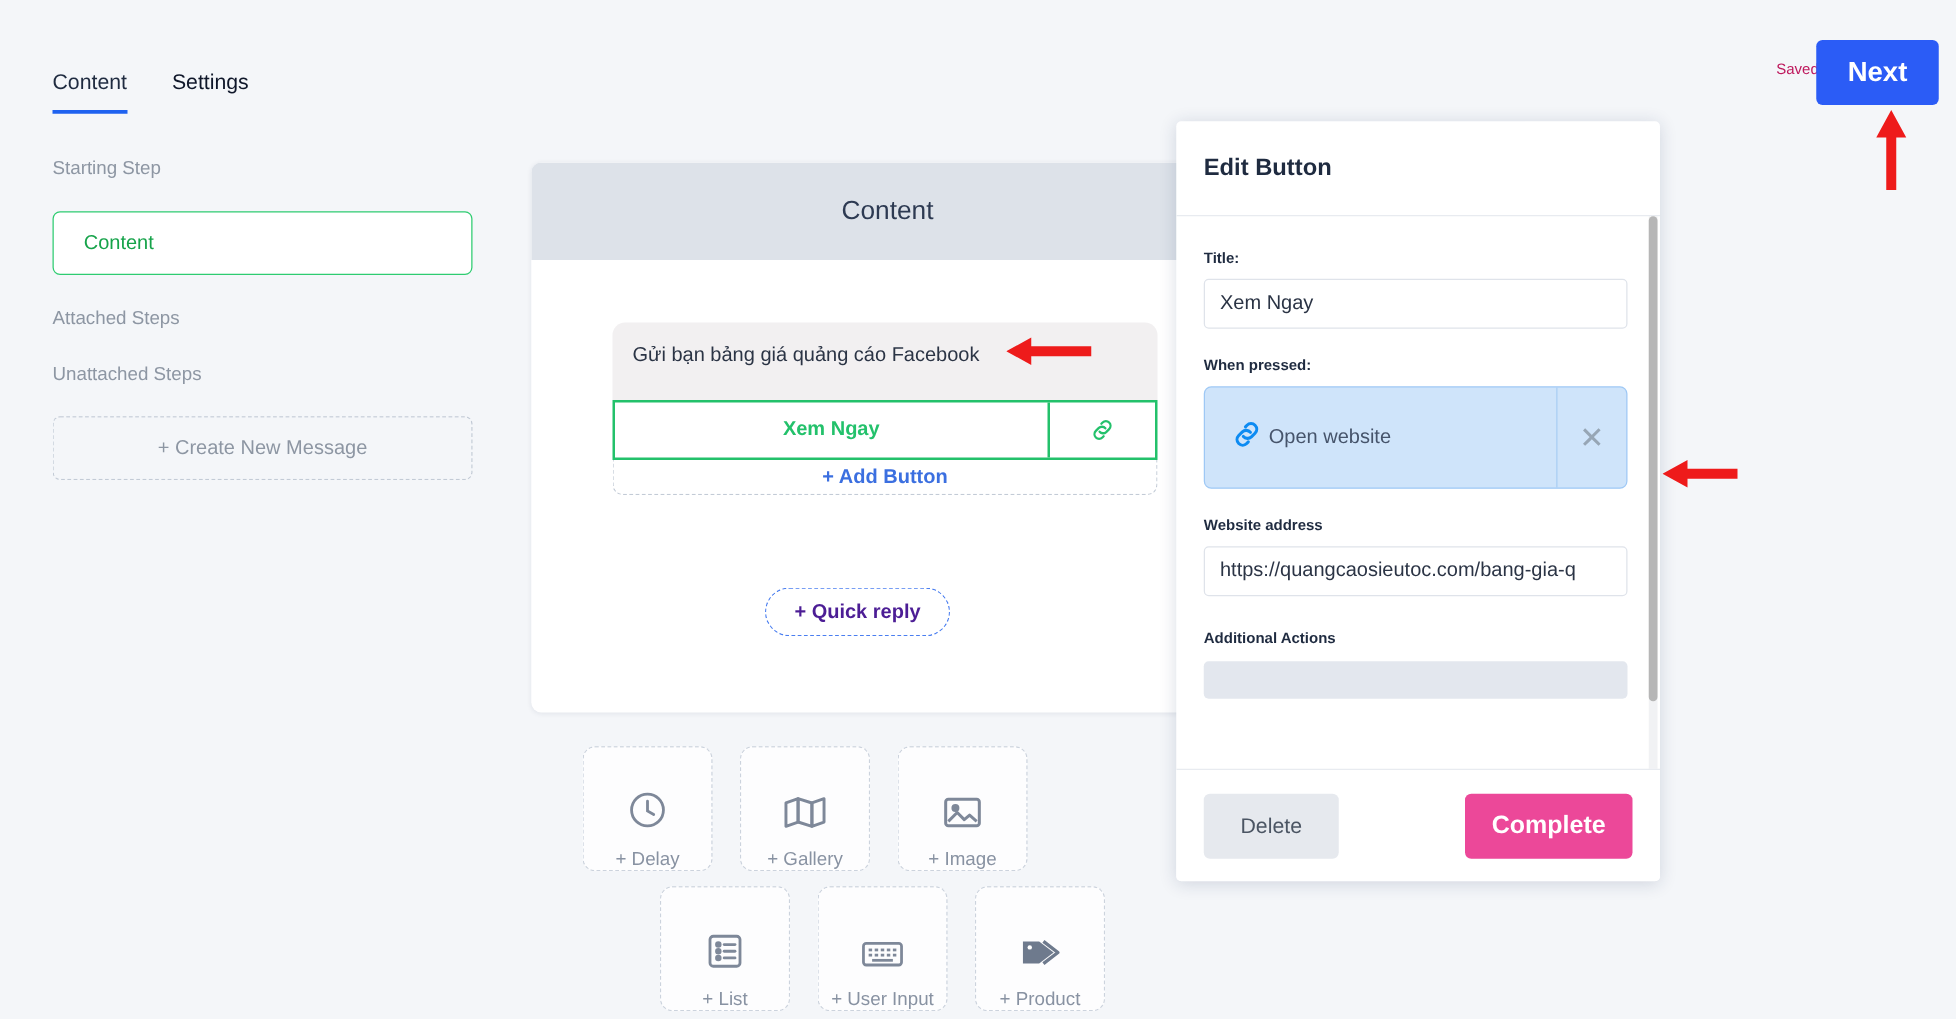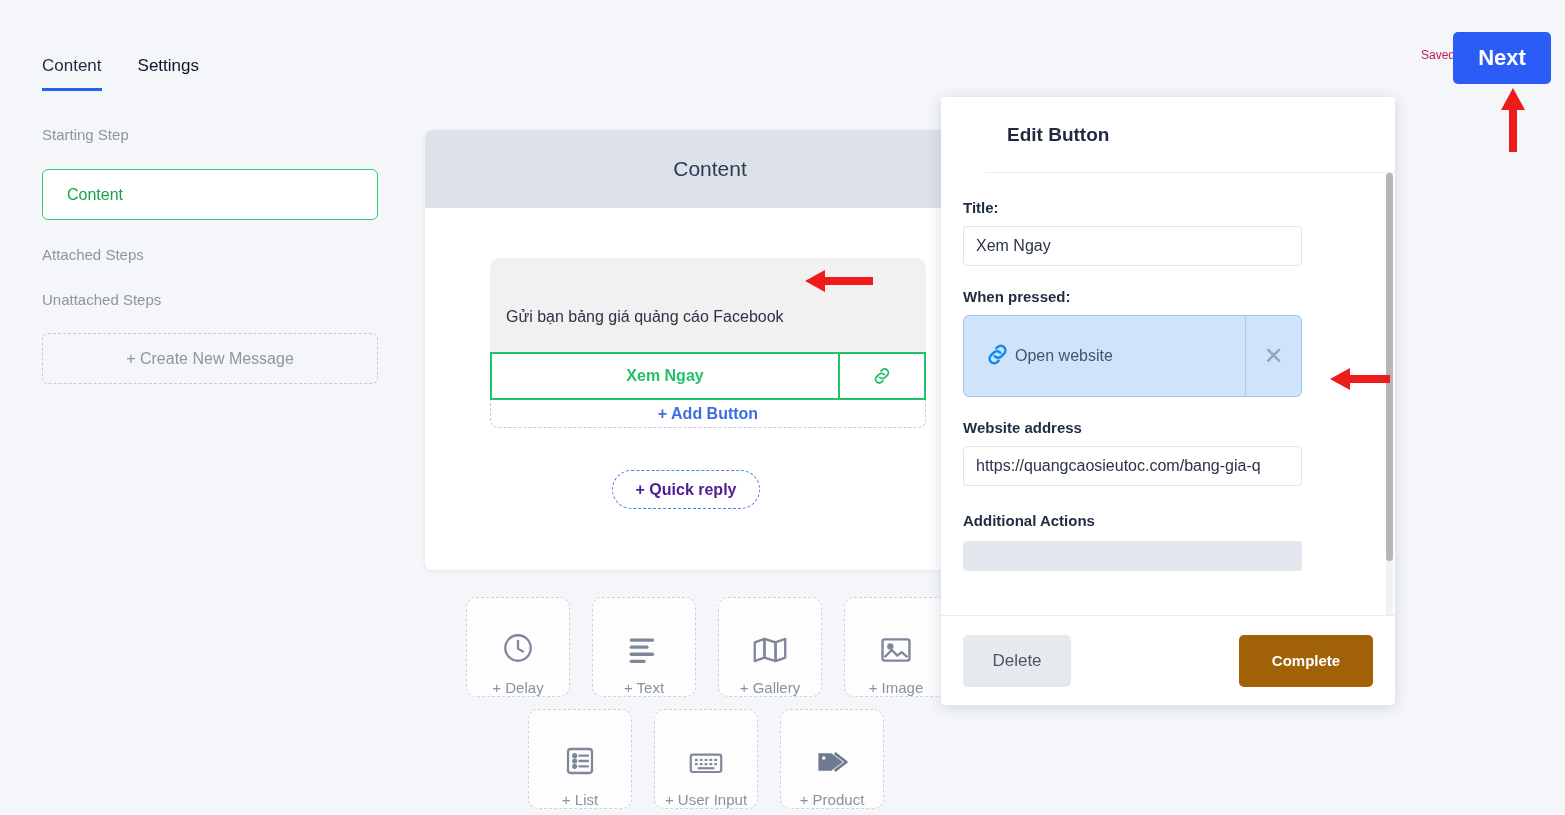--- a/index.html
+++ b/index.html
@@ -40,21 +40,21 @@
 
   
   .msg-card { position: absolute; left: 425px; top: 130px; width: 570px; height: 440px;
               background: #fff; border-radius: 8px; box-shadow: 0 1px 4px rgba(20,40,80,.08);
               overflow: hidden; }
   .msg-card-head { height: 78px; background: #dde2e9; display: flex;
                    align-items: center; justify-content: center;
                    font-size: 21px; color: #2d3a52; }
   .bubble-wrap { position: absolute; left: 490px; top: 258px; width: 436px; }
   .bubble { background: #f2f0f1; border-radius: 10px 10px 0 0; padding: 18px 16px 26px 16px; }
-  .bubble-text { font-size: 16px; color: #2b3445; margin-top: 32px; }
+  .bubble-text { font-size: 16px; color: #2b3445; }
   .btn-row { display: flex; border: 2px solid #23c16b; background: #fff; }
   .btn-row .lbl { flex: 1; height: 44px; display: flex; align-items: center;
                   justify-content: center; color: #23c16b; font-size: 16px;
                   font-weight: 600; cursor: pointer; }
   .btn-row .ico { width: 86px; height: 44px; border-left: 2px solid #23c16b;
                   display: flex; align-items: center; justify-content: center; cursor: pointer; }
   .add-btn { border: 1.5px dashed #c3cbd6; border-top: none; height: 28px;
              display: flex; align-items: center; justify-content: center;
              color: #3b6fe0; font-size: 16px; font-weight: 600; cursor: pointer;
              border-radius: 0 0 8px 8px; }
@@ -66,51 +66,51 @@
   
   .tiles { position: absolute; left: 466px; top: 597px; display: flex; gap: 22px; }
   .tiles.row2 { left: 528px; top: 709px; }
   .tile { width: 104px; height: 100px; border: 1.5px dashed #ccd3dd; border-radius: 10px;
           background: #fdfdfe; display: flex; flex-direction: column; align-items: center;
           justify-content: flex-end; gap: 14px; cursor: pointer; }
   .tile .tlabel { font-size: 15px; color: #8892a2; }
   .tile svg { display: block; }
 
   
-  .panel { position: absolute; left: 941px; top: 97px; width: 454px; height: 608px;
+  .panel { position: absolute; left: 941px; top: 97px; width: 387px; height: 608px;
            background: #fff; border-radius: 4px; box-shadow: 0 2px 14px rgba(25,45,85,.16);
-           overflow: hidden; padding-left: 44px; }
+           overflow: hidden; }
   .panel-head { height: 76px; border-bottom: 1px solid #e8ebf0; display: flex;
                 align-items: center; padding-left: 22px; }
   .panel-title { font-size: 19px; font-weight: 700; color: #1f2b40; }
   .panel-body { position: absolute; top: 76px; left: 0; right: 0; bottom: 90px;
                 padding: 26px 22px 0 22px; overflow: hidden; }
-  .fld-label { font-size: 15px; font-weight: 700; color: #1f2b40; margin-bottom: 10px; }
+  .fld-label { font-size: 12px; font-weight: 700; color: #1f2b40; margin-bottom: 10px; }
   .fld-input { width: 339px; height: 40px; border: 1px solid #dfe3ea; border-radius: 4px;
                padding: 0 12px; font-size: 16px; color: #2b3445;
                font-family: "Liberation Sans", sans-serif; background: #fff; }
   .gap { height: 22px; }
   .pressed-box { width: 339px; height: 82px; background: #cfe4fa; border: 1px solid #9ec8f5;
                  border-radius: 6px; display: flex; align-items: stretch; margin-bottom: 22px; }
   .pressed-main { flex: 1; display: flex; align-items: center; gap: 4px; padding-left: 20px; cursor: pointer; }
   .pressed-text { font-size: 16px; color: #46546b; }
   .pressed-x { width: 56px; border-left: 1px solid #a9cdf3; display: flex;
                align-items: center; justify-content: center; color: #97a6b5;
                font-size: 24px; cursor: pointer; }
   .addl { margin-top: 26px; }
   .addl-stub { width: 339px; height: 30px; background: #e3e7ee; border-radius: 4px; margin-top: 12px; }
   .panel-foot { position: absolute; left: 0; right: 0; bottom: 0; height: 90px;
                 background: #fff; border-top: 1px solid #e8ebf0;
                 display: flex; align-items: center; justify-content: space-between;
                 padding: 0 22px; }
   .del-btn { width: 108px; height: 52px; background: #e6e9ee; border: none; border-radius: 5px;
              color: #4b5563; font-size: 17px; cursor: pointer;
              font-family: "Liberation Sans", sans-serif; }
-  .cmp-btn { width: 134px; height: 52px; background: #a16207; border: none; border-radius: 5px;
-             color: #fff; font-size: 15px; font-weight: 700; cursor: pointer;
+  .cmp-btn { width: 134px; height: 52px; background: #ec4899; border: none; border-radius: 5px;
+             color: #fff; font-size: 20px; font-weight: 700; cursor: pointer;
              font-family: "Liberation Sans", sans-serif; }
   .panel-scroll { position: absolute; right: 2px; top: 76px; width: 7px; height: 484px;
                   background: #f1f2f4; }
   .panel-thumb { position: absolute; right: 2px; top: 76px; width: 7px; height: 388px;
                  background: #b6b6b6; border-radius: 4px; cursor: pointer; }
 
   
   .arrow { position: absolute; pointer-events: none; }
 </style>
 </head>
@@ -160,31 +160,20 @@
 
   <div class="tiles">
     <div class="tile">
       <span>
         <svg width="34" height="34" viewBox="0 0 24 24" fill="none" stroke="#7e8899" stroke-width="1.6">
           <circle cx="12" cy="12" r="9"></circle>
             <path d="M12 7v5.5l3.5 2" stroke-linecap="round"></path>
         </svg>
       </span>
       <span class="tlabel">+ Delay</span>
-    </div>
-    <div class="tile">
-      <span>
-        <svg width="34" height="30" viewBox="0 0 24 20" stroke="#7e8899" stroke-width="2.4" stroke-linecap="round">
-          <path d="M3 3h15"></path>
-            <path d="M3 8h11"></path>
-            <path d="M3 13h15"></path>
-            <path d="M3 18h9"></path>
-        </svg>
-      </span>
-      <span class="tlabel">+ Text</span>
     </div>
     <div class="tile">
       <span>
         <svg width="36" height="30" viewBox="0 0 26 20" fill="none" stroke="#7e8899" stroke-width="1.7" stroke-linejoin="round">
           <path d="M2 4.5 9 2v13.5L2 18z"></path>
             <path d="M9 2l8 2.5V18L9 15.5z"></path>
             <path d="M17 4.5 24 2v13.5L17 18z"></path>
         </svg>
       </span>
       <span class="tlabel">+ Gallery</span>

